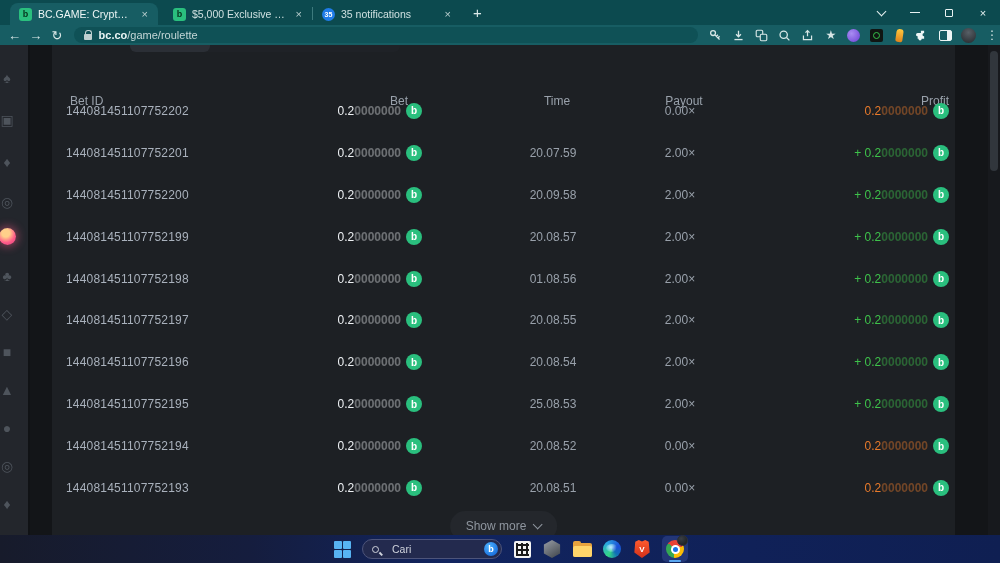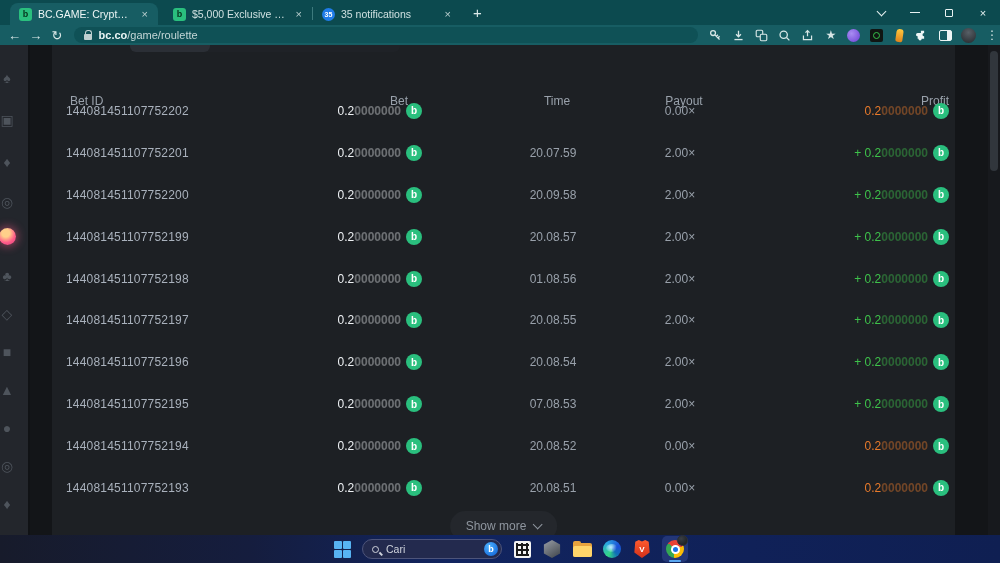--- a/index.html
+++ b/index.html
@@ -97,21 +97,21 @@
   .scrollbar { position:absolute; right:0; top:0; width:12px; height:490px; background:#17191d; }
   .scroll-thumb { position:absolute; right:2px; top:6px; width:8px; height:120px; background:#31363c; border-radius:4px; }
 
   
   .taskbar { position:absolute; left:0; top:535px; width:1000px; height:28px;
     background:linear-gradient(90deg,#171b2b 0%,#151d3e 25%,#11245f 45%,#102158 75%,#0f1f52 100%); }
   .tb-center { position:absolute; left:332px; top:0; height:28px; display:flex; align-items:center; gap:10px; }
   .start { width:17px; height:17px; display:grid; grid-template-columns:8px 8px; grid-template-rows:8px 8px; gap:1px; }
   .start i { background:#57b3f3; border-radius:1px; }
   .searchpill { width:140px; height:20px; border-radius:11px; background:#232a4e; border:1px solid #4d547a;
-    display:flex; align-items:center; padding:0 3px 0 9px; gap:7px; }
+    display:flex; align-items:center; padding:0 3px 0 9px; gap:13px; }
   .mag { width:7px; height:7px; border:1.5px solid #cfd3dc; border-radius:50%; position:relative; }
   .mag:before { content:""; position:absolute; left:6px; top:6px; width:4px; height:1.5px; background:#cfd3dc; transform:rotate(45deg); }
   .searchpill .q { color:#cfd3dc; font-size:10.5px; flex:1; }
   .bing { width:14px; height:14px; border-radius:50%; background:radial-gradient(circle at 35% 30%, #4eb3ff, #0a5bd3);
     color:#fff; font-size:9px; font-weight:bold; display:flex; align-items:center; justify-content:center; }
   .tk { width:20px; height:20px; display:flex; align-items:center; justify-content:center; position:relative; }
   .gridapp { width:17px; height:17px; background:#f4f4f4; border-radius:2px; padding:2px; }
   .gridapp i { display:block; width:100%; height:100%;
     background-image:repeating-linear-gradient(0deg,#1a1a1a 0 2px,transparent 2px 5px),
                      repeating-linear-gradient(90deg,#1a1a1a 0 2px,transparent 2px 5px); }
@@ -417,21 +417,21 @@
     </span>
   </div>
           <div class="trow win">
     <span class="cell c-id">144081451107752195</span>
     <span class="cell c-bet">
       <span class="amount">
         <span class="num bet-num"><b class="bet-bold">0.2</b><span class="zeros bet-zeros">0000000</span></span>
         <span class="coin">b</span>
       </span>
     </span>
-    <span class="cell c-time">07.08.53</span>
+    <span class="cell c-time">25.08.53</span>
     <span class="cell c-payout">2.00×</span>
     <span class="cell c-profit">
       <span class="amount">
         <span class="num p-num"><b class="p-sign">+ </b><b class="p-bold">0.2</b><span class="zeros p-zeros">0000000</span></span>
         <span class="coin">b</span>
       </span>
     </span>
   </div>
           <div class="trow loss">
     <span class="cell c-id">144081451107752194</span>

